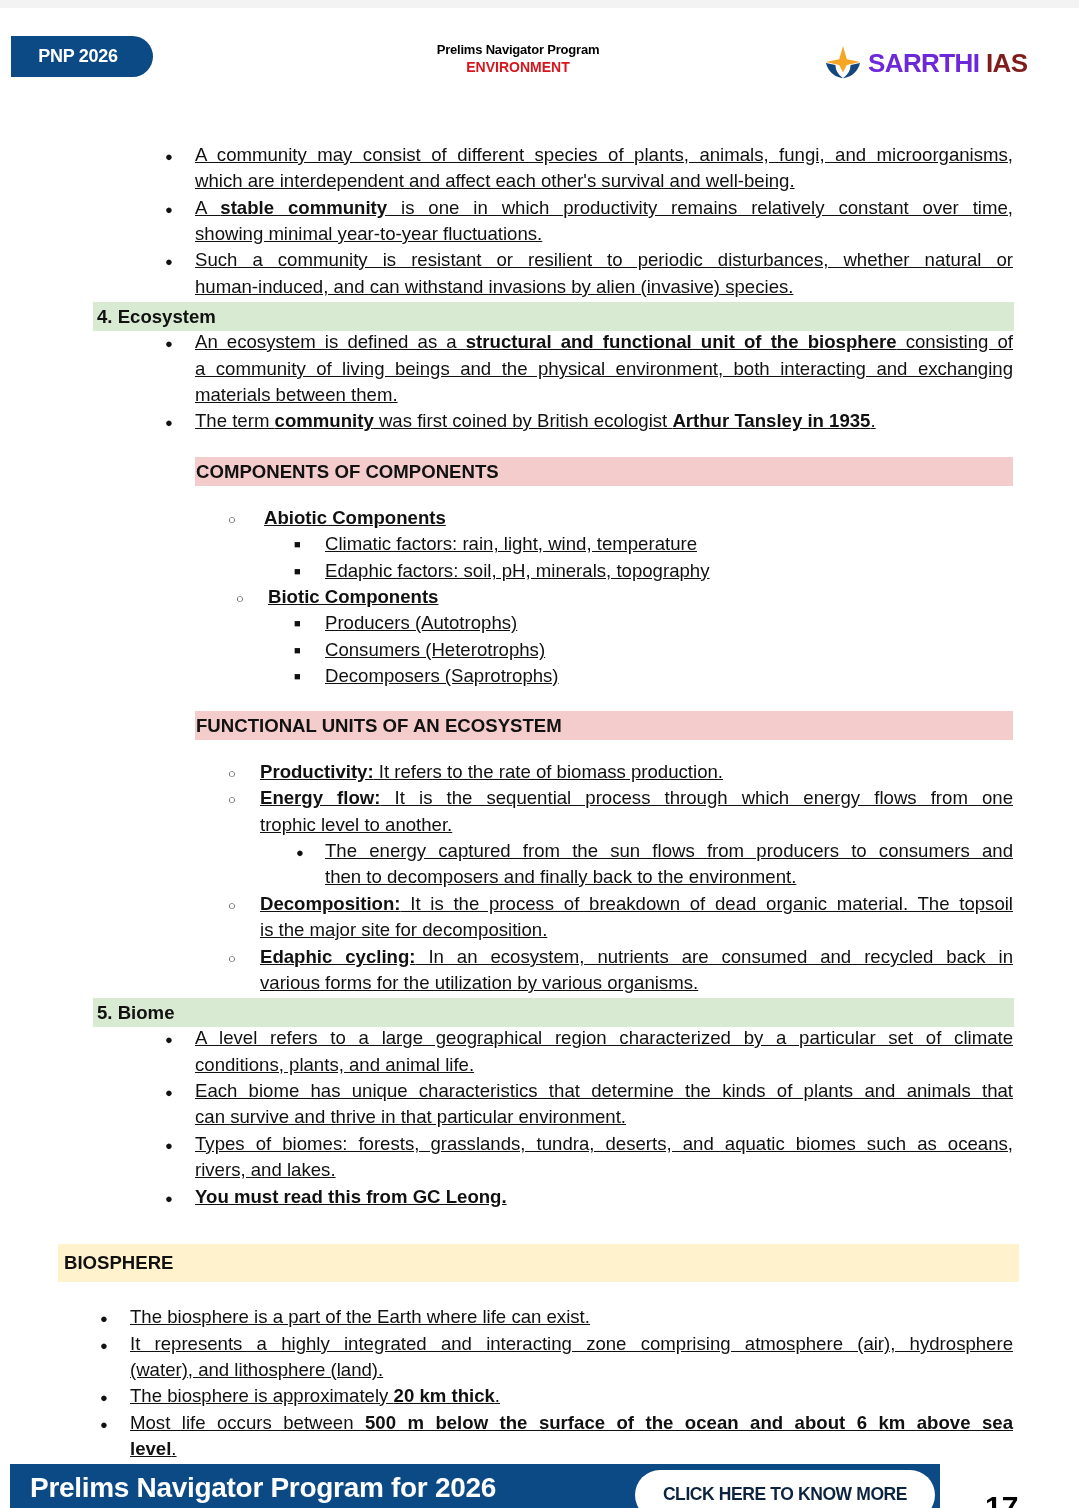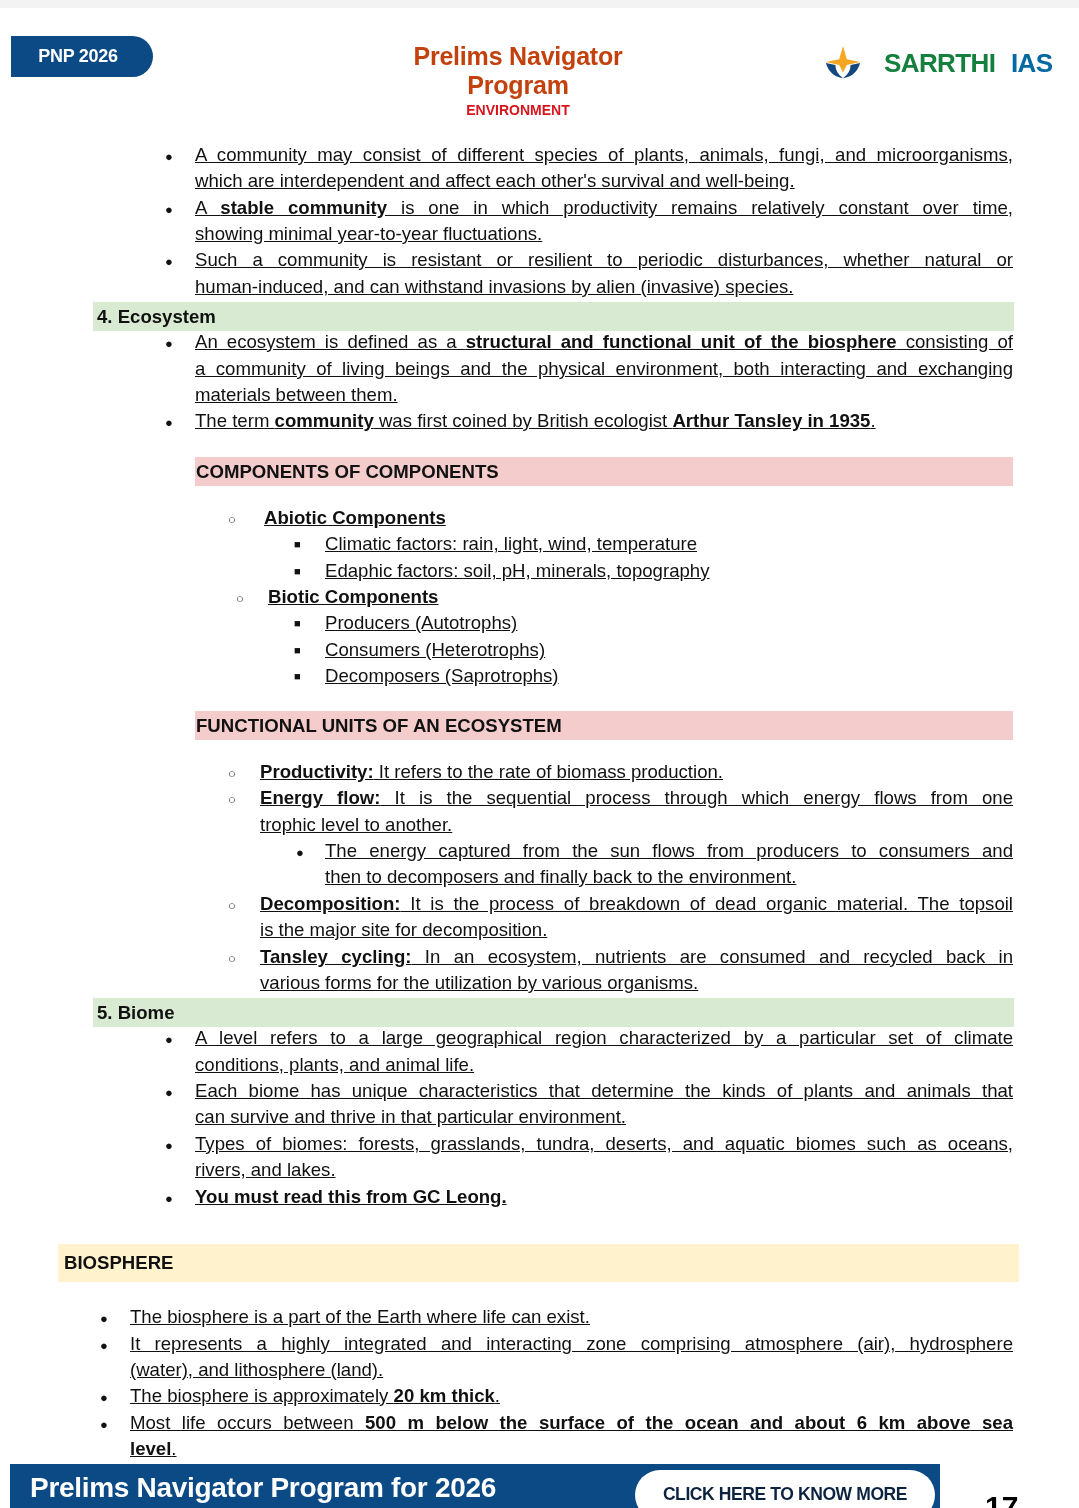--- a/index.html
+++ b/index.html
@@ -6,27 +6,27 @@
   html, body { width: 1079px; height: 1508px; background: #ffffff; overflow: hidden; }
   body { position: relative; font-family: "Liberation Sans", sans-serif; color: #111; }
 
   .topstrip { position: absolute; left: 0; top: 0; width: 1079px; height: 8px; background: #f3f3f3; }
 
   
   .pnp-pill { position: absolute; left: 11px; top: 36px; width: 142px; height: 41px; background: #0c4a86;
               border-radius: 0 30px 30px 0; color: #fff; font-weight: bold; font-size: 18px;
               display: flex; align-items: center; justify-content: center; padding-right: 8px; letter-spacing: -0.3px; }
   .hdr-center { position: absolute; left: 360px; top: 42px; width: 316px; text-align: center; }
-  .hdr-title { color: #c2410c; font-weight: bold; font-size: 25px; letter-spacing: -0.2px; }
+  .hdr-title { color: #000000; font-weight: bold; font-size: 13px; letter-spacing: -0.2px; }
   .hdr-sub { color: #d8141c; font-weight: bold; font-size: 14px; margin-top: 2px; }
   .logo { position: absolute; left: 824px; top: 44px; height: 38px; display: flex; align-items: center; }
   .logo svg { width: 38px; height: 38px; }
   .logo-text { font-weight: bold; font-size: 26px; margin-left: 6px; letter-spacing: -0.6px; }
-  .logo-text .a { color: #15803d; margin-left: 16px; }
-  .logo-text .b { color: #0369a1; margin-left: 9px; }
+  .logo-text .a { color: #6d28d9; }
+  .logo-text .b { color: #7f1d1d; }
 
   
   .line { position: absolute; font-size: 18.6px; line-height: 26.4px; white-space: nowrap; text-decoration: underline; }
   .just { text-align: justify; text-align-last: justify; white-space: normal; }
   .b { font-weight: bold; }
   .bullet { position: absolute; font-size: 13px; }
 
   .band-green { position: absolute; left: 93px; width: 921px; height: 29px; background: #d9ead3; }
   .band-pink  { position: absolute; left: 195px; width: 818px; height: 29px; background: #f4cccc; }
   .band-yellow{ position: absolute; left: 58px; width: 961px; height: 38px; background: #fff2cc; }
@@ -114,21 +114,21 @@
 <div class="line" style="left:260px;top:812px">trophic level to another.</div>
 <span class="bullet" style="left:296px;top:845px">●</span>
 <div class="line just" style="left:325px;top:838px;width:688px">The energy captured from the sun flows from producers to consumers and</div>
 <div class="line" style="left:325px;top:864px">then to decomposers and finally back to the environment.</div>
 
 <span class="bullet" style="left:228px;top:898px">○</span>
 <div class="line just" style="left:260px;top:891px;width:753px"><span class="b">Decomposition:</span><span> It is the process of breakdown of dead organic material. The topsoil</span></div>
 <div class="line" style="left:260px;top:917px">is the major site for decomposition.</div>
 
 <span class="bullet" style="left:228px;top:951px">○</span>
-<div class="line just" style="left:260px;top:944px;width:753px"><span class="b">Tansley cycling:</span><span> In an ecosystem, nutrients are consumed and recycled back in</span></div>
+<div class="line just" style="left:260px;top:944px;width:753px"><span class="b">Edaphic cycling:</span><span> In an ecosystem, nutrients are consumed and recycled back in</span></div>
 <div class="line" style="left:260px;top:970px">various forms for the utilization by various organisms.</div>
 
 <div class="band-green" style="top:998px"></div>
 <div class="band-text" style="left:97px;top:998px">5.  Biome</div>
 
 <span class="bullet" style="left:165px;top:1032px">●</span>
 <div class="line just" style="left:195px;top:1025px;width:818px">A level refers to a large geographical region characterized by a particular set of climate</div>
 <div class="line" style="left:195px;top:1052px">conditions, plants, and animal life.</div>
 
 <span class="bullet" style="left:165px;top:1085px">●</span>

